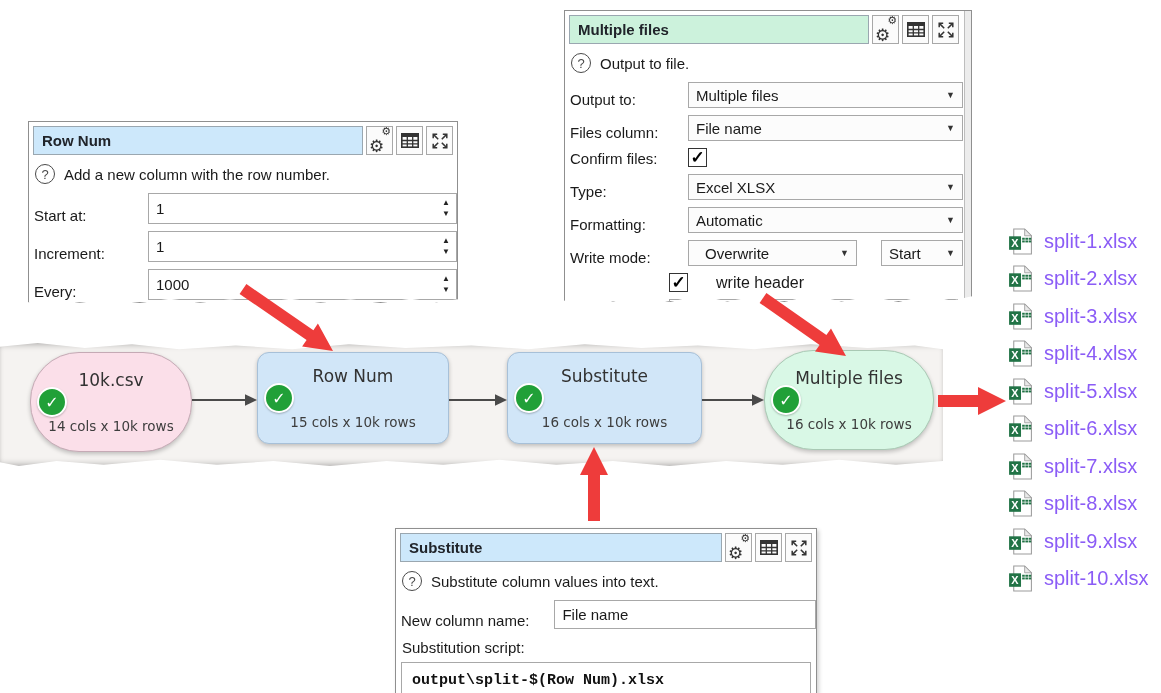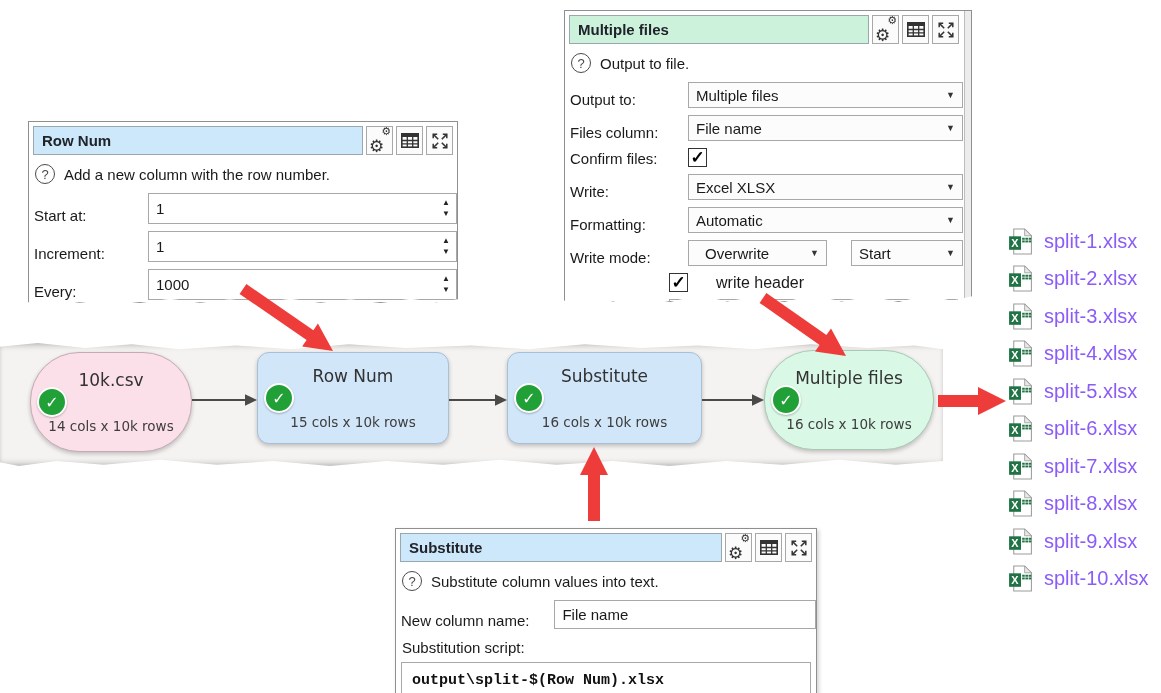--- a/index.html
+++ b/index.html
@@ -59,21 +59,21 @@
   .lbl-mf{width:99px;}
 
   .spinbox{flex:1;height:31px;border:1px solid #a8a8a8;background:#fff;display:flex;box-sizing:border-box;}
   .spin-value{flex:1;display:flex;align-items:center;padding:0 7px;font-size:15px;}
   .spin-btns{width:20px;display:flex;flex-direction:column;align-items:center;justify-content:center;gap:3px;}
   .spin-btns span{font-size:8px;line-height:8px;color:#222;cursor:pointer;}
 
   .dropdown{flex:1;height:26px;border:1px solid #a8a8a8;background:#fcfcfc;display:flex;align-items:center;
             padding:0 7px;font-size:15px;box-sizing:border-box;cursor:pointer;}
   .dd-arrow{margin-left:auto;font-size:9px;color:#333;}
-  .dd-first{flex:none;width:139px;margin-right:5px;padding-left:16px;}
+  .dd-first{flex:none;width:169px;margin-right:5px;padding-left:16px;}
 
   .checkbox{flex:none;width:19px;height:19px;border:1px solid #333;background:#fff;box-sizing:border-box;
             display:flex;align-items:center;justify-content:center;font-size:17px;font-weight:bold;color:#000;
             line-height:17px;cursor:pointer;}
   .cb-label{font-size:16px;margin-left:9px;}
   .indent-mf{margin-left:104px;}
 
   .stub-field{margin:7px 5px 0 104px;height:6px;border:1px solid #a8a8a8;border-bottom:none;}
 
   .side-strip{position:absolute;right:0;top:0;bottom:0;width:6px;background:#ececec;border-left:1px solid #bdbdbd;}
@@ -217,21 +217,21 @@
       <div class="dropdown">
         <span>File name</span>
         <span class="dd-arrow">▼</span>
       </div>
     </div>
     <div class="frow">
       <label class="lbl-mf">Confirm files:</label>
       <span class="checkbox">✓</span>
     </div>
     <div class="frow">
-      <label class="lbl-mf">Write:</label>
+      <label class="lbl-mf">Type:</label>
       <div class="dropdown">
         <span>Excel XLSX</span>
         <span class="dd-arrow">▼</span>
       </div>
     </div>
     <div class="frow">
       <label class="lbl-mf">Formatting:</label>
       <div class="dropdown">
         <span>Automatic</span>
         <span class="dd-arrow">▼</span>

